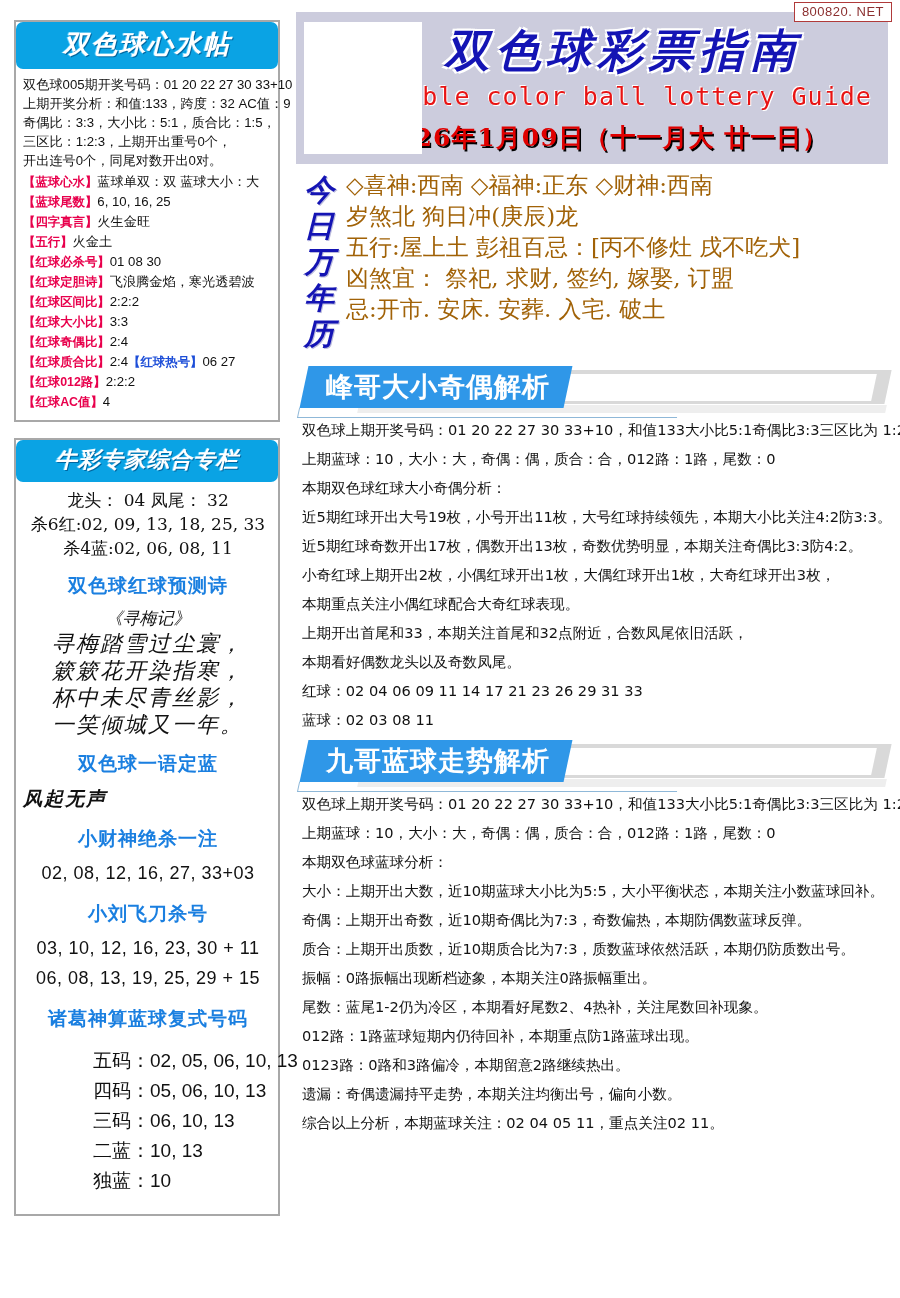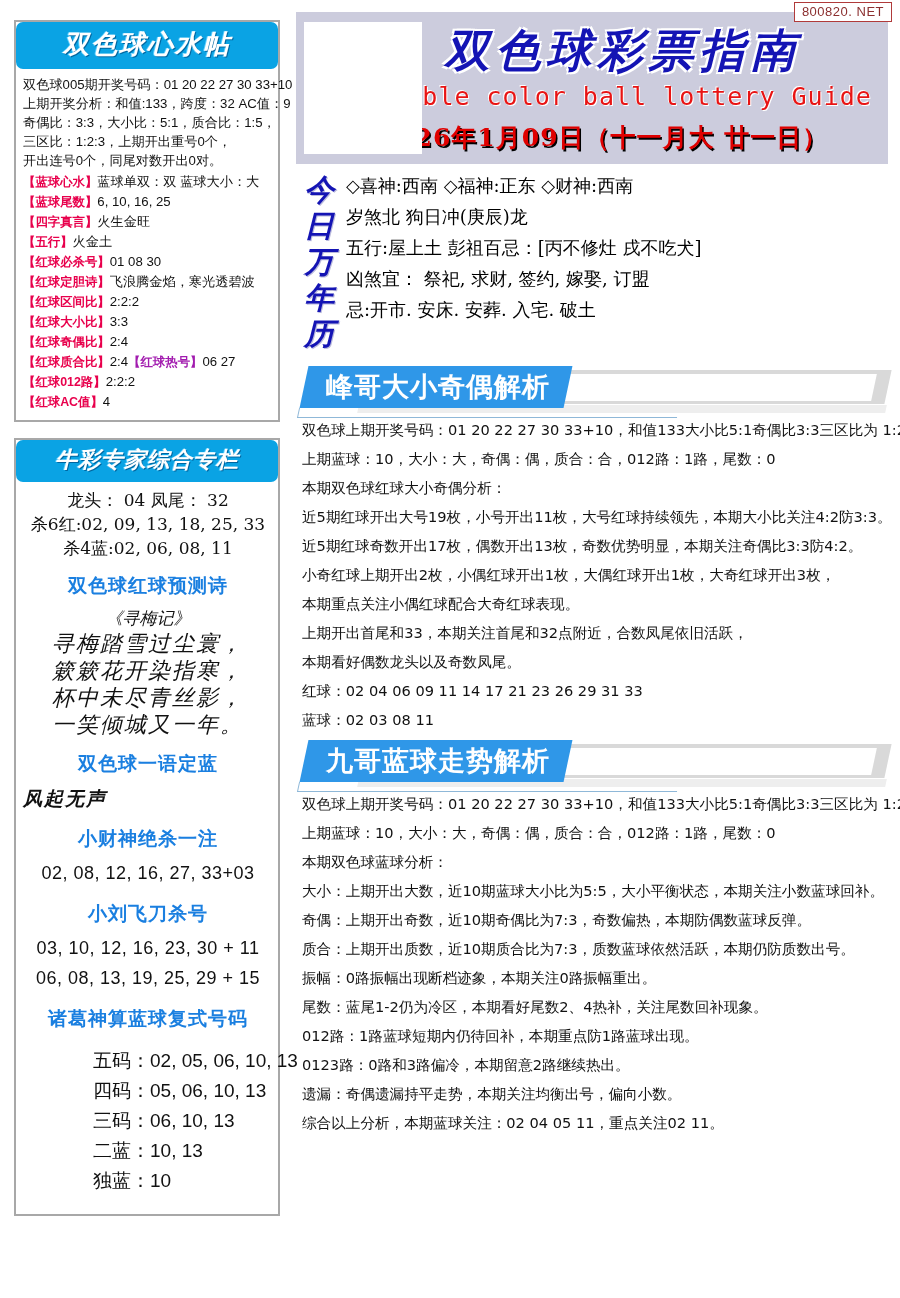--- a/index.html
+++ b/index.html
@@ -36,21 +36,21 @@
     letter-spacing: 2px;
     text-shadow: 1px 1px 0 #0066a0, -1px 0 0 #5fd0ff;
   }
   .panel-head.head2 .ht { font-size: 22px; letter-spacing: 1px; }
 
   .panel-body { background:#fff; padding: 6px 5px 8px 7px; }
 
   
   .l1 { font-size: 13.2px; color:#111; line-height: 19px; white-space: nowrap; }
   .l1 .tag { color:#e8004c; font-weight: bold; font-size: 12.4px; }
-  .l1 .tagb { color:#a21caf; font-weight: bold; font-size: 12.4px; }
+  .l1 .tagb { color:#1d4ed8; font-weight: bold; font-size: 12.4px; }
 
   
   .sub-red {
     text-align:center; color:#d81a1a; font-weight:bold; font-size:16.5px;
     font-family:"DejaVu Serif","Liberation Serif",serif;
     letter-spacing:1px; padding: 10px 0 8px;
     text-shadow: 0 0 1px #d81a1a;
   }
   .mono-line {
     text-align:center; color:#111; font-size:17px; line-height:24px;
@@ -120,21 +120,21 @@
   .almanac { display:flex; padding: 6px 0 4px; }
   .almanac-side {
     width: 46px; flex: 0 0 46px; text-align:center;
     font-family:"DejaVu Serif","Liberation Serif",serif;
     font-weight:bold; font-style:italic; font-size: 30px; color:#1414b4;
     line-height: 36px; padding-top: 2px;
     text-shadow: 1px 1px 0 #bbbbdd;
   }
   .almanac-body { flex:1; padding-left: 4px; }
   .al-line {
-    font-size: 18px; color:#000000; line-height: 31px; white-space: nowrap;
+    font-size: 23px; color:#a16207; line-height: 31px; white-space: nowrap;
     font-family:"DejaVu Serif","Liberation Serif",serif; font-weight: 500;
   }
 
   
   .sec { margin-top: 10px; position: relative; }
   .ribbon { position:relative; height: 46px; }
   .ribbon .band {
     position:absolute; left: 58px; top: 4px; right: 0; height: 34px;
     background:#d9d9d9; transform: skewX(-12deg);
   }

